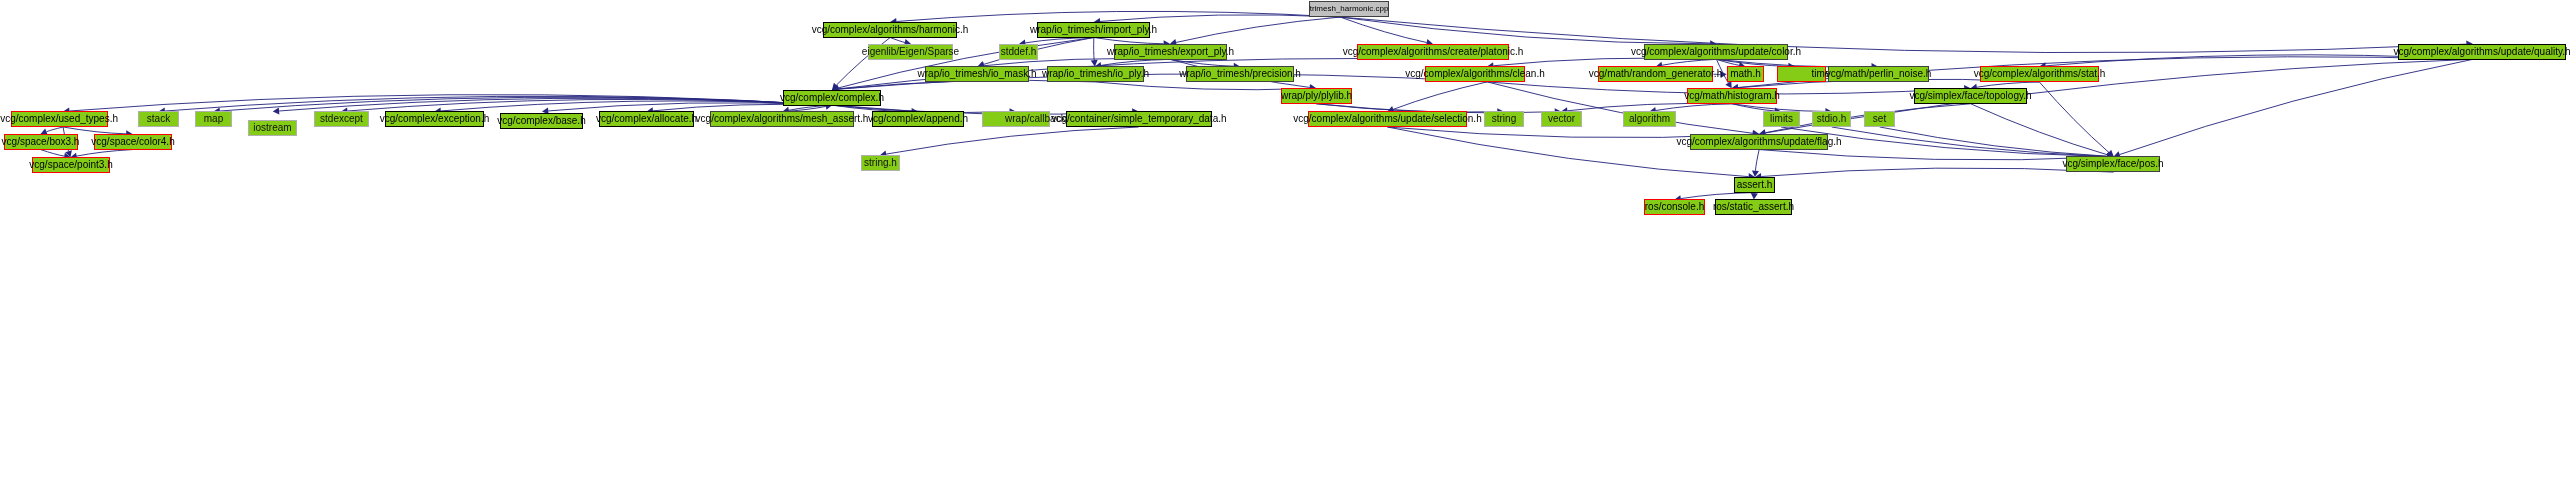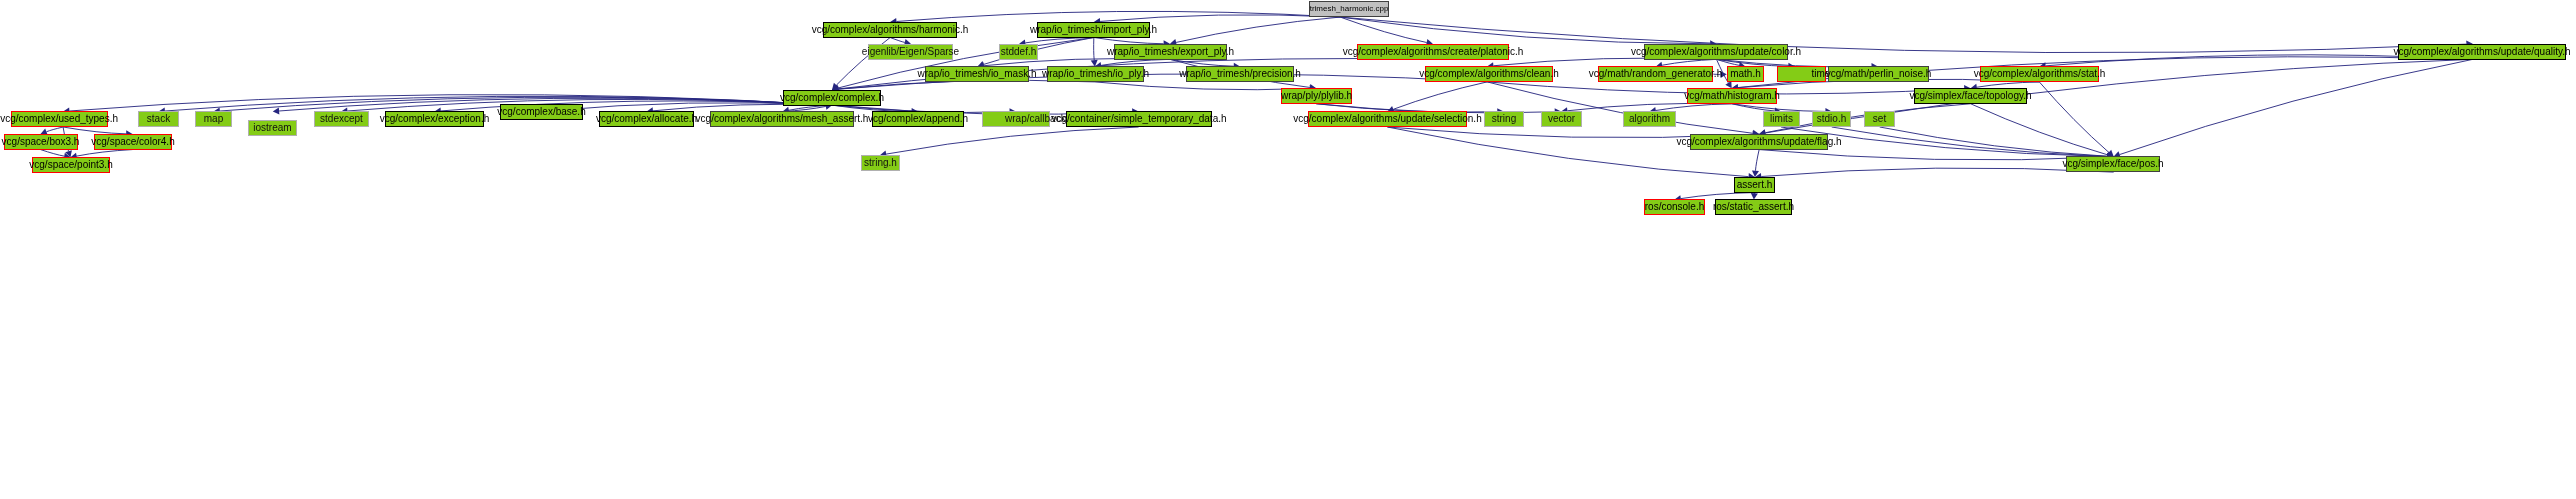--- a/index.html
+++ b/index.html
@@ -178,37 +178,37 @@
       <div class="node" style="left: 1037px; top: 22px; width: 113px;">wrap/io_trimesh/import_ply.h</div>
       <div class="node sys" style="left: 868px; top: 44px; width: 85px;">eigenlib/Eigen/Sparse</div>
       <div class="node sys" style="left: 999px; top: 44px; width: 39px;">stddef.h</div>
       <div class="node bold" style="left: 1114px; top: 44px; width: 113px;">wrap/io_trimesh/export_ply.h</div>
       <div class="node red" style="left: 1357px; top: 44px; width: 152px;">vcg/complex/algorithms/create/platonic.h</div>
       <div class="node bold" style="left: 1644px; top: 44px; width: 144px;">vcg/complex/algorithms/update/color.h</div>
       <div class="node" style="left: 2398px; top: 44px; width: 168px;">vcg/complex/algorithms/update/quality.h</div>
       <div class="node bold" style="left: 925px; top: 66px; width: 104px;">wrap/io_trimesh/io_mask.h</div>
       <div class="node bold" style="left: 1047px; top: 66px; width: 97px;">wrap/io_trimesh/io_ply.h</div>
       <div class="node bold" style="left: 1186px; top: 66px; width: 108px;">wrap/io_trimesh/precision.h</div>
-      <div class="node red" style="left: 1425px; top: 66px; width: 128px;">vcg/complex/algorithms/clean.h</div>
+      <div class="node red" style="left: 1425px; top: 66px; width: 100px;">vcg/complex/algorithms/clean.h</div>
       <div class="node red" style="left: 1598px; top: 66px; width: 115px;">vcg/math/random_generator.h</div>
       <div class="node red" style="left: 1727px; top: 66px; width: 37px;">math.h</div>
       <div class="node red" style="left: 1777px; top: 66px; width: 36px; padding-left: 47px;">time.h</div>
       <div class="node bold" style="left: 1828px; top: 66px; width: 101px;">vcg/math/perlin_noise.h</div>
       <div class="node red" style="left: 1980px; top: 66px; width: 119px;">vcg/complex/algorithms/stat.h</div>
       <div class="node red" style="left: 1281px; top: 88px; width: 71px;">wrap/ply/plylib.h</div>
       <div class="node red" style="left: 1687px; top: 88px; width: 90px;">vcg/math/histogram.h</div>
       <div class="node" style="left: 1914px; top: 88px; width: 113px;">vcg/simplex/face/topology.h</div>
       <div class="node" style="left: 783px; top: 90px; width: 98px;">vcg/complex/complex.h</div>
       <div class="node red" style="left: 10.6px; top: 111px; width: 97px;">vcg/complex/used_types.h</div>
       <div class="node sys" style="left: 138px; top: 111px; width: 41px;">stack</div>
       <div class="node sys" style="left: 195px; top: 111px; width: 37px;">map</div>
       <div class="node sys" style="left: 248px; top: 111px; width: 49px; margin-top: 9px;">iostream</div>
       <div class="node sys" style="left: 314px; top: 111px; width: 55px;">stdexcept</div>
       <div class="node" style="left: 385px; top: 111px; width: 99px;">vcg/complex/exception.h</div>
-      <div class="node" style="left: 500px; top: 104px; width: 83px;">vcg/complex/base.h</div>
+      <div class="node" style="left: 500px; top: 113px; width: 83px;">vcg/complex/base.h</div>
       <div class="node" style="left: 599px; top: 111px; width: 95px;">vcg/complex/allocate.h</div>
       <div class="node bold" style="left: 710px; top: 111px; width: 144px;">vcg/complex/algorithms/mesh_assert.h</div>
       <div class="node" style="left: 872px; top: 111px; width: 92px;">vcg/complex/append.h</div>
       <div class="node sys" style="left: 982px; top: 111px; width: 68px; padding-left: 47px;">wrap/callback.h</div>
       <div class="node" style="left: 1066px; top: 111px; width: 146px;">vcg/container/simple_temporary_data.h</div>
       <div class="node red" style="left: 1308px; top: 111px; width: 159px;">vcg/complex/algorithms/update/selection.h</div>
       <div class="node sys" style="left: 1484px; top: 111px; width: 40px;">string</div>
       <div class="node sys" style="left: 1541px; top: 111px; width: 41px;">vector</div>
       <div class="node sys" style="left: 1623px; top: 111px; width: 53px;">algorithm</div>
       <div class="node sys" style="left: 1763px; top: 111px; width: 37px;">limits</div>

